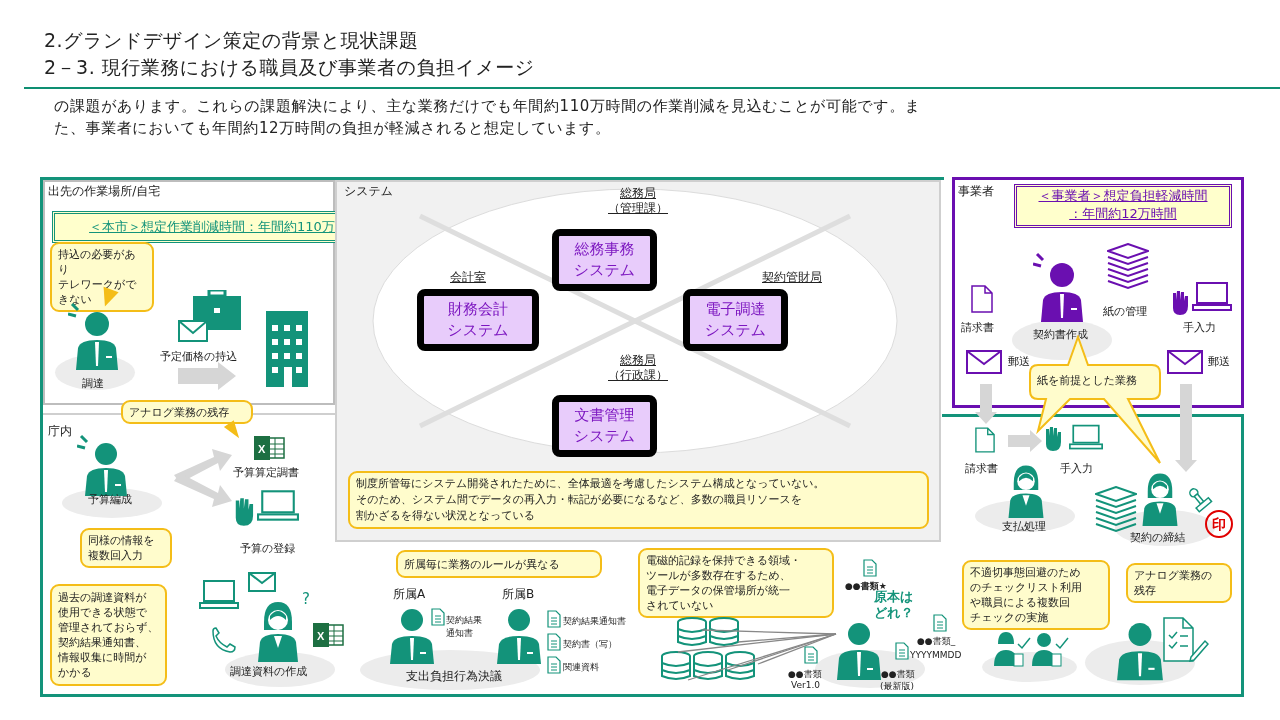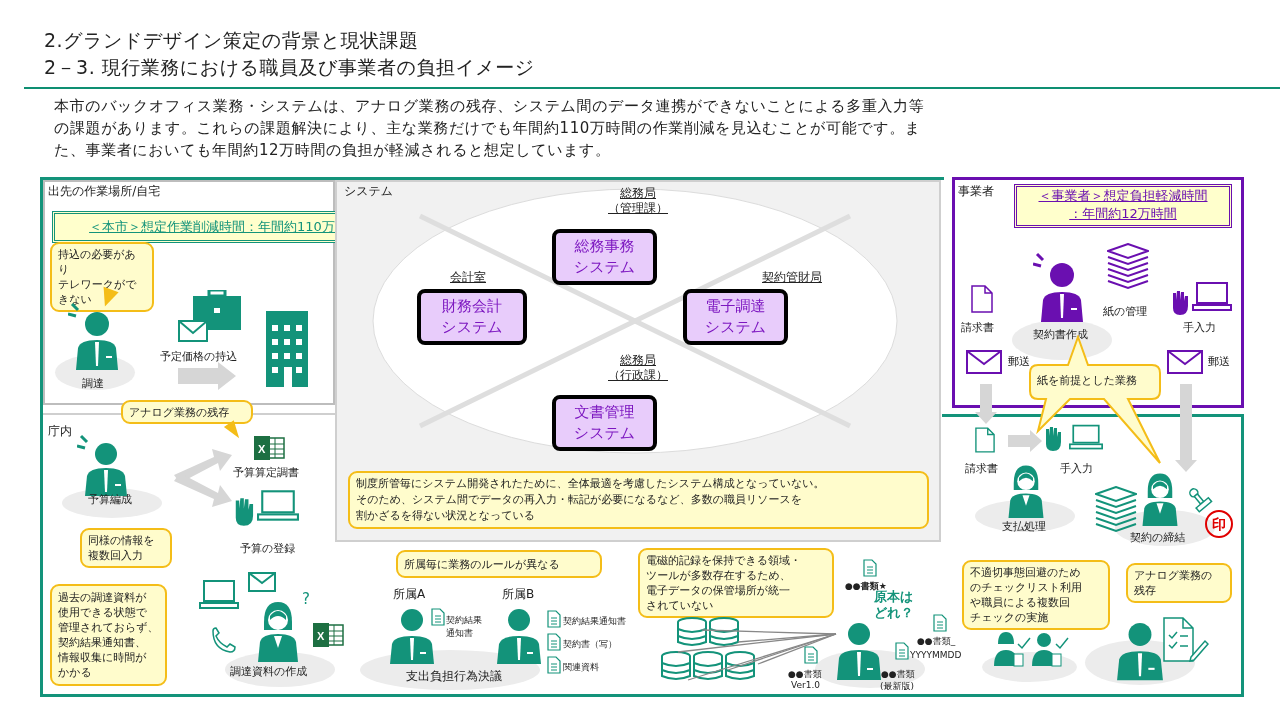--- a/index.html
+++ b/index.html
@@ -13,35 +13,34 @@
 
   
   .panel-green { border: 3px solid #13937a; }
   .panel-gray { border: 2px solid #bdbdbd; }
   .panel-purple { border: 3px solid #6a0fb0; }
   .sec-label { font-size: 12px; color: #222; }
 
   .callout-yellow { background: #fffccc; border: 2px solid #f4bd18; border-radius: 9px; font-size: 11px; line-height: 15px; padding: 3px 6px; color: #222; }
   .tail { position: absolute; width: 0; height: 0; }
 
-  .sysbox { background: #e8ccfb; border: 4px solid #000000; border-radius: 8px; color: #7c16c0; font-size: 15px; line-height: 21px; text-align: center; padding: 3px 8px; }
+  .sysbox { background: #e8ccfb; border: 7px solid #000000; border-radius: 8px; color: #7c16c0; font-size: 15px; line-height: 21px; text-align: center; padding: 3px 8px; }
   .dept { font-size: 12px; text-align: center; text-decoration: underline; line-height: 15px; color: #222; }
 
   .small { font-size: 11px; color: #222; }
   .oval { background: #ececec; border-radius: 50%; }
   .arrow-gray { background: #d6d6d6; }
 </style>
 </head>
 <body>
 
 <div class="abs title1">2.グランドデザイン策定の背景と現状課題</div>
 <div class="abs title2">2－3. 現行業務における職員及び事業者の負担イメージ</div>
 <div class="abs title-rule"></div>
 <div class="abs intro">
-  <div>本市のバックオフィス業務・システムは、アナログ業務の残存、システム間のデータ連携ができないことによる多重入力等</div>
   <div>の課題があります。これらの課題解決により、主な業務だけでも年間約110万時間の作業削減を見込むことが可能です。ま</div>
   <div>た、事業者においても年間約12万時間の負担が軽減されると想定しています。</div>
 </div>
 
 <div class="abs panel-green" style="left:40px; top:177px; width:904px; height:520px; border-right:none;"></div>
 <div class="abs" style="left:942px; top:414px; width:302px; height:283px; border:3px solid #13937a; border-left:none;"></div>
 
 <div class="abs panel-gray" style="left:43px; top:180px; width:292px; height:225px; background:#fff;"></div>
 <div class="abs sec-label" style="left:48px; top:183px;">出先の作業場所/自宅</div>
 <div class="abs" style="left:52px; top:211px; width:346px; height:32px; background:#ffffcc; border:3px double #13937a; text-align:center;">
@@ -108,21 +107,21 @@
   <div>（管理課）</div>
 </div>
 <div class="abs sysbox" style="left:552px; top:229px; width:105px;">
   <div>総務事務</div>
   <div>システム</div>
 </div>
 
 <div class="abs dept" style="left:438px; top:270px; width:60px;">
   <div>会計室</div>
 </div>
-<div class="abs sysbox" style="left:417px; top:289px; width:110px;">
+<div class="abs sysbox" style="left:417px; top:289px; width:122px;">
   <div>財務会計</div>
   <div>システム</div>
 </div>
 
 <div class="abs dept" style="left:752px; top:270px; width:80px;">
   <div>契約管財局</div>
 </div>
 <div class="abs sysbox" style="left:683px; top:289px; width:105px; left:683px;">
   <div>電子調達</div>
   <div>システム</div>

